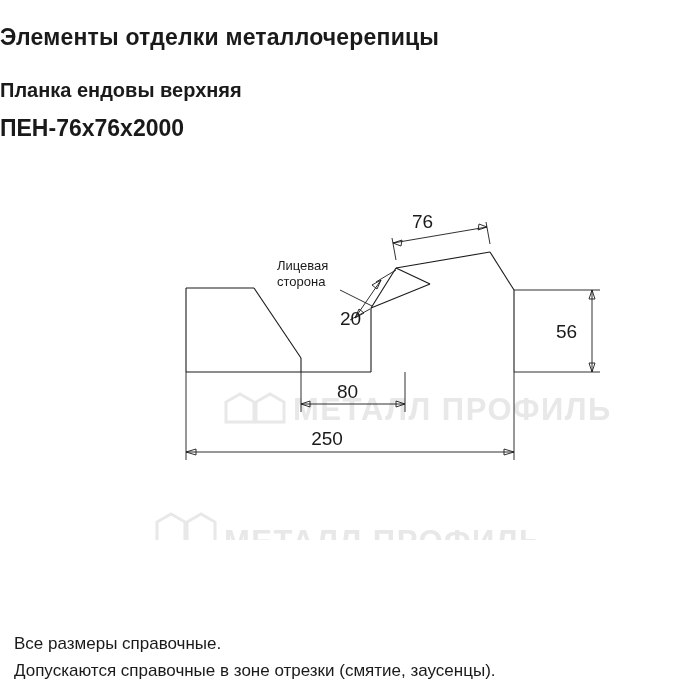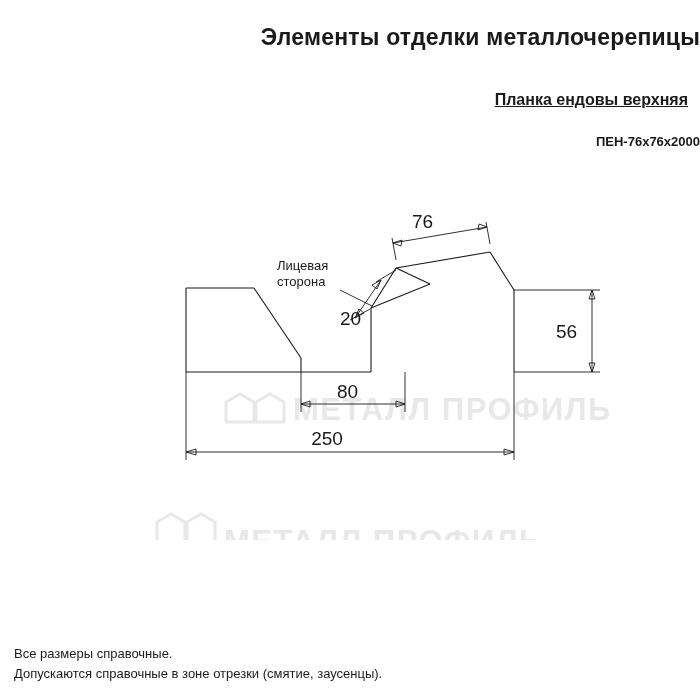--- a/index.html
+++ b/index.html
@@ -17,57 +17,56 @@
   }
   .page {
     position: absolute;
     inset: 0;
   }
   .title-block {
     position: absolute;
     top: 24px;
     left: 0;
     width: 700px;
-    text-align: right;
+    text-align: left;
   }
   .main-title {
     font-size: 23px;
     font-weight: bold;
     letter-spacing: 0.2px;
     line-height: 1.2;
     margin: 0;
   }
   .sub-title {
-    font-size: 16px;
-    font-weight: bold;
-    margin: 12px;
+    font-size: 20px;
+    font-weight: bold;
+    margin: 0;
     padding-top: 27px;
-    text-decoration: underline;
   }
   .code-title {
-    font-size: 13px;
+    font-size: 23px;
     font-weight: bold;
     margin: 0;
     padding-top: 13px;
   }
   .drawing {
     position: absolute;
     top: 160px;
     left: 0;
     width: 700px;
     height: 380px;
   }
   .drawing svg {
     display: block;
   }
   .footer {
     position: absolute;
     left: 14px;
     bottom: 16px;
-    font-size: 13px;
+    font-size: 17px;
     line-height: 1.55;
     color: #1a1a1a;
   }
   .footer div {
     white-space: nowrap;
   }
   .wm-text {
     font-family: "Liberation Sans", sans-serif;
     font-weight: bold;
     fill: #e8e8e8;

